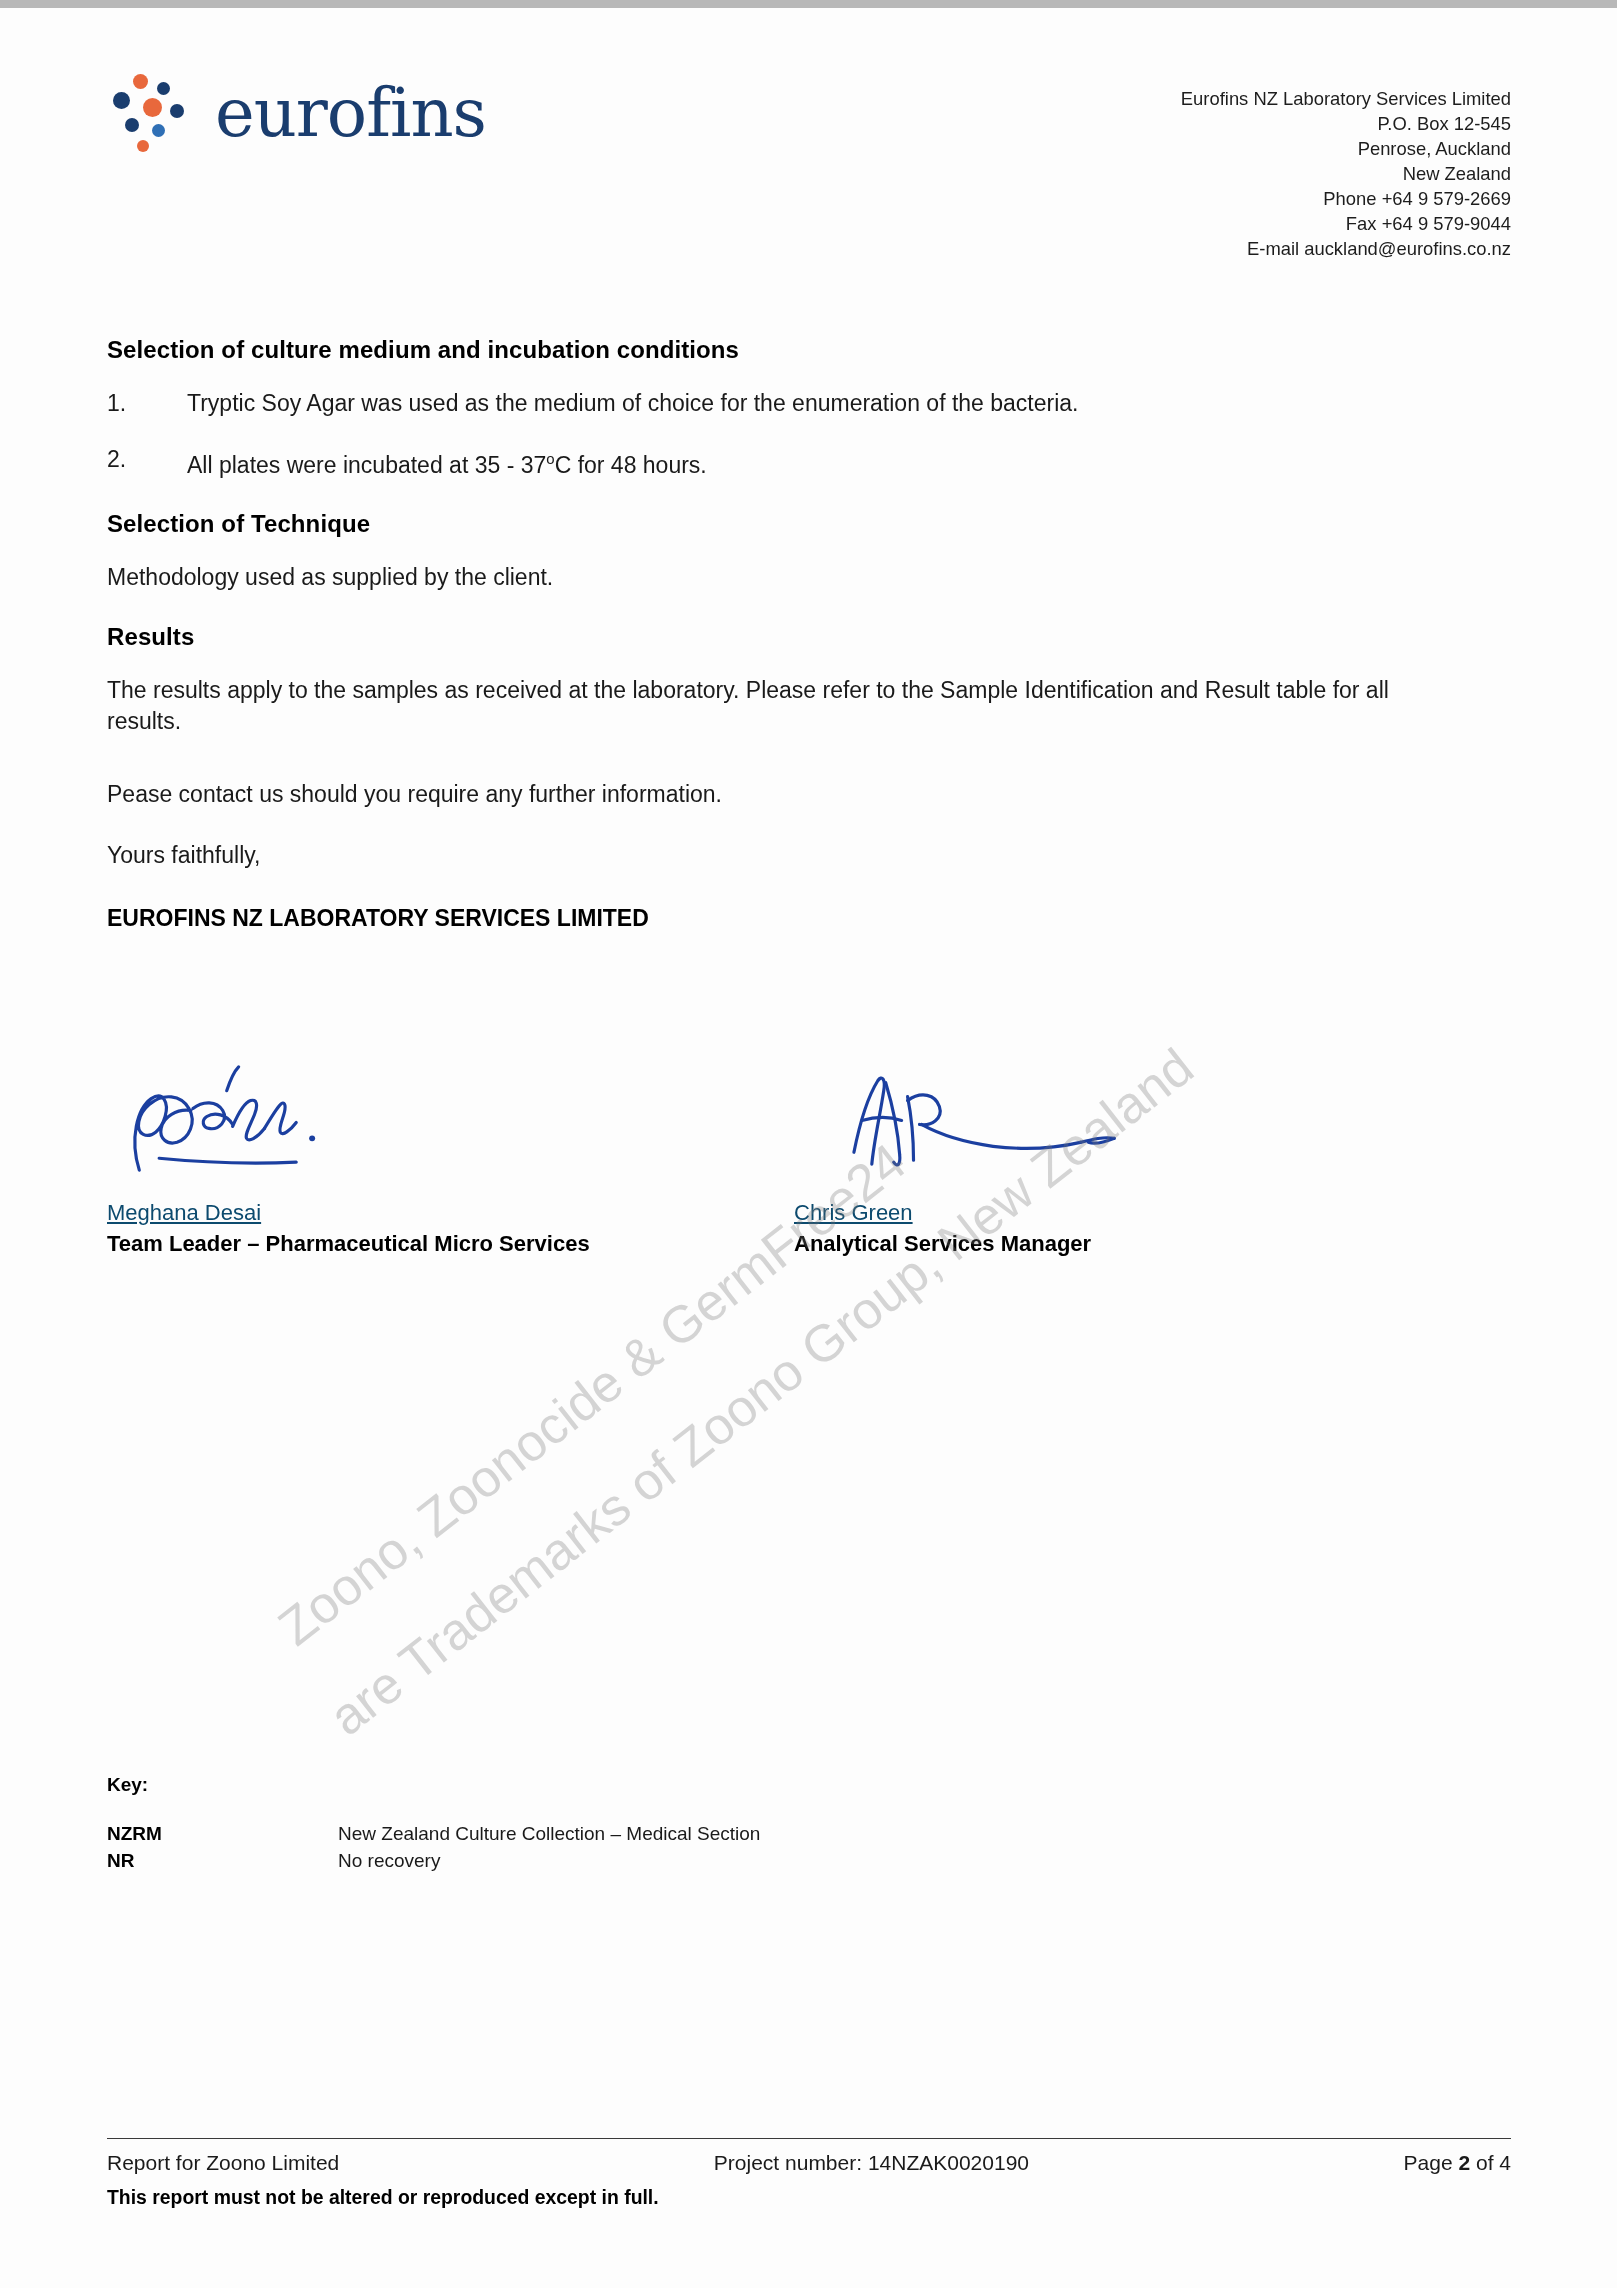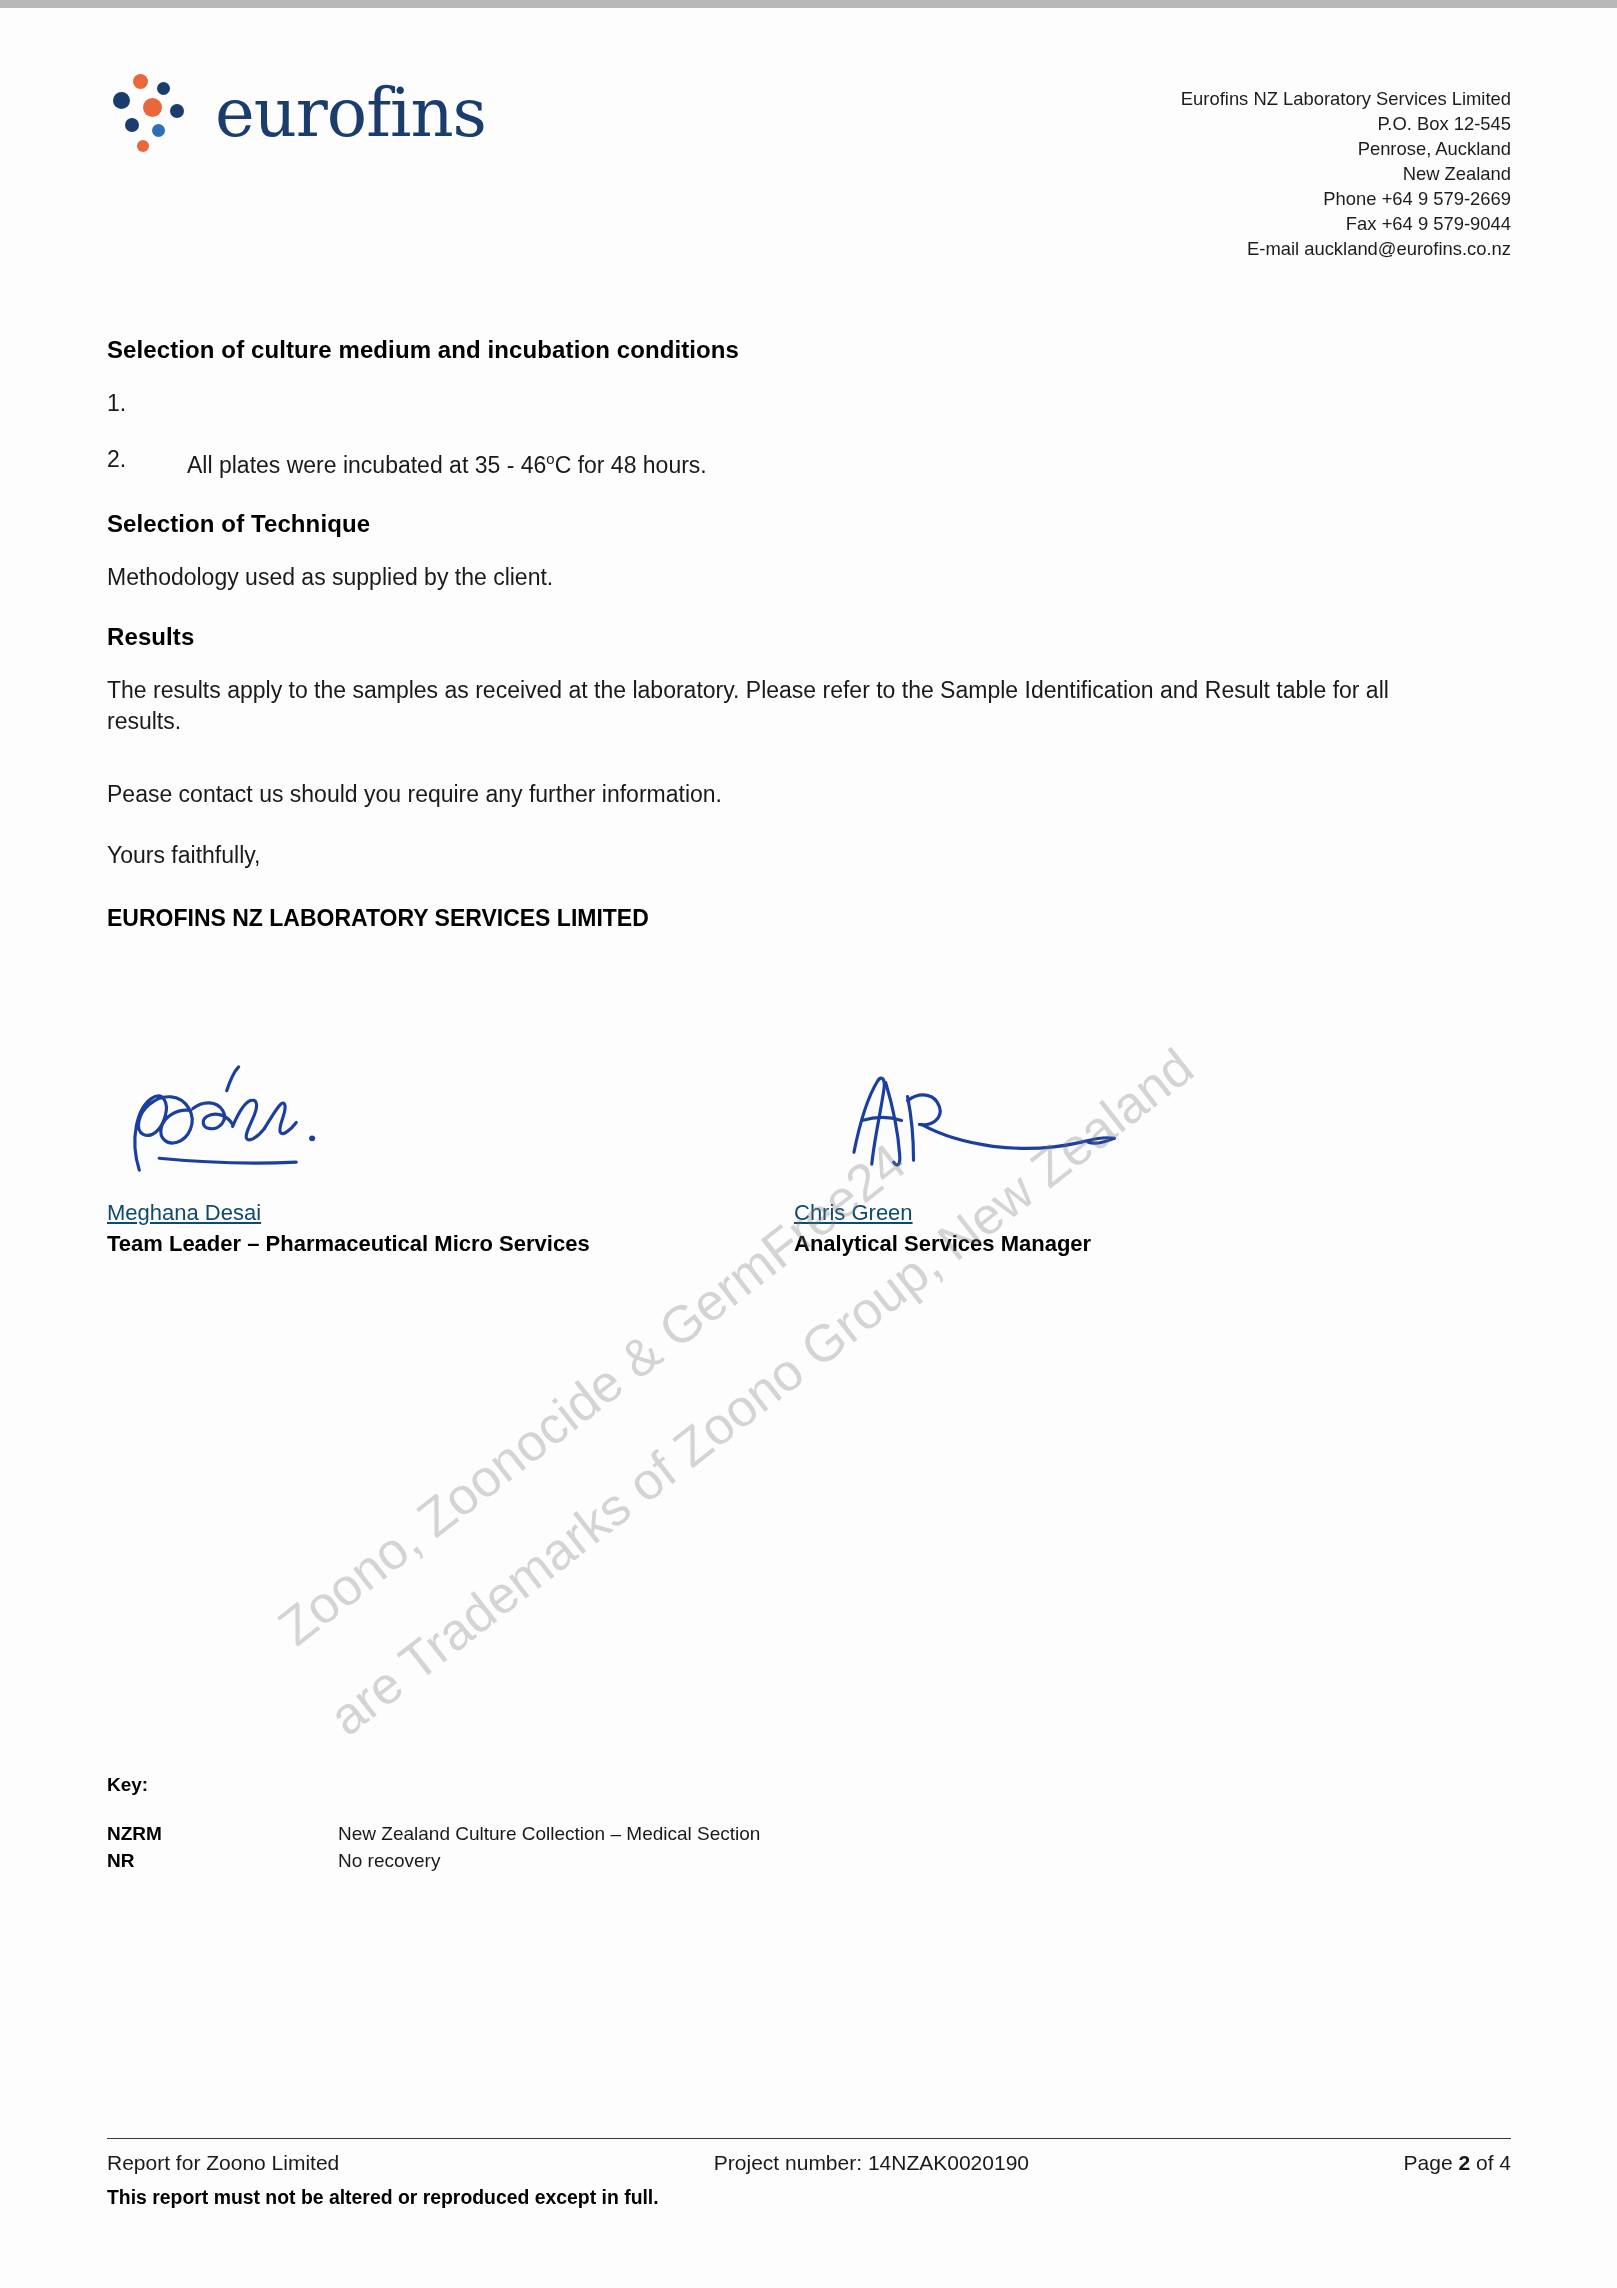--- a/index.html
+++ b/index.html
@@ -257,24 +257,25 @@
         <div>E-mail auckland@eurofins.co.nz</div>
       </div>
     </div>
 
     <div class="body">
       <h2 class="sec">Selection of culture medium and incubation conditions</h2>
 
       <ul class="numlist">
         <li>
           <span class="num">1.</span>
+          <span>Tryptic Soy Agar was used as the medium of choice for the enumeration of the bacteria.</span>
         </li>
         <li>
           <span class="num">2.</span>
-          <span><span>All plates were incubated at 35 - 46</span><sup class="deg">o</sup><span>C for 48 hours.</span></span>
+          <span><span>All plates were incubated at 35 - 37</span><sup class="deg">o</sup><span>C for 48 hours.</span></span>
         </li>
       </ul>
 
       <h2 class="sec">Selection of Technique</h2>
       <p class="para">Methodology used as supplied by the client.</p>
 
       <h2 class="sec">Results</h2>
       <p class="para">The results apply to the samples as received at the laboratory.  Please refer to the Sample Identification and Result table for all results.</p>
 
       <p class="para gap-top">Pease contact us should you require any further information.</p>

